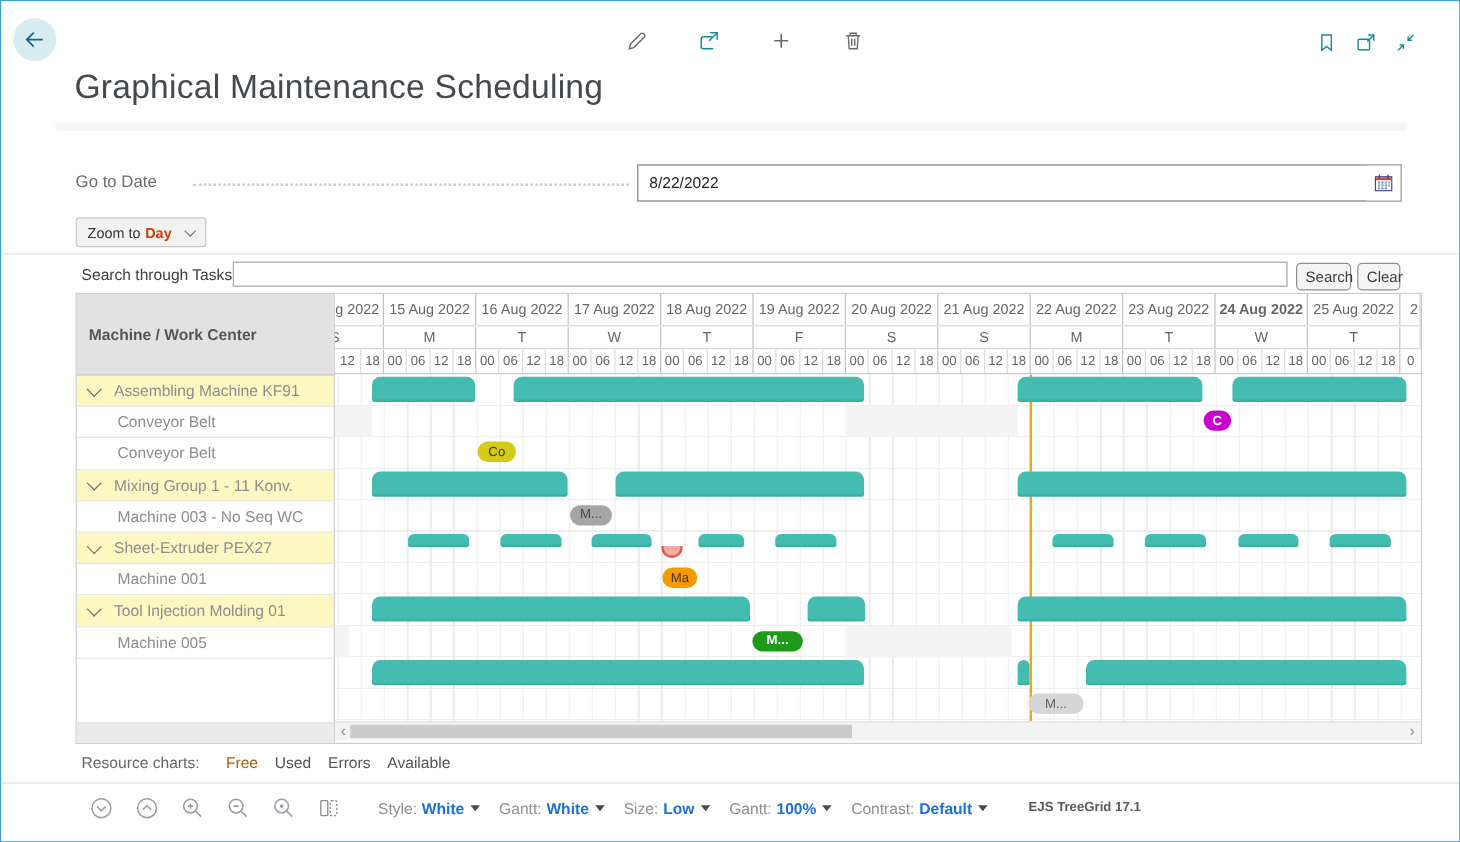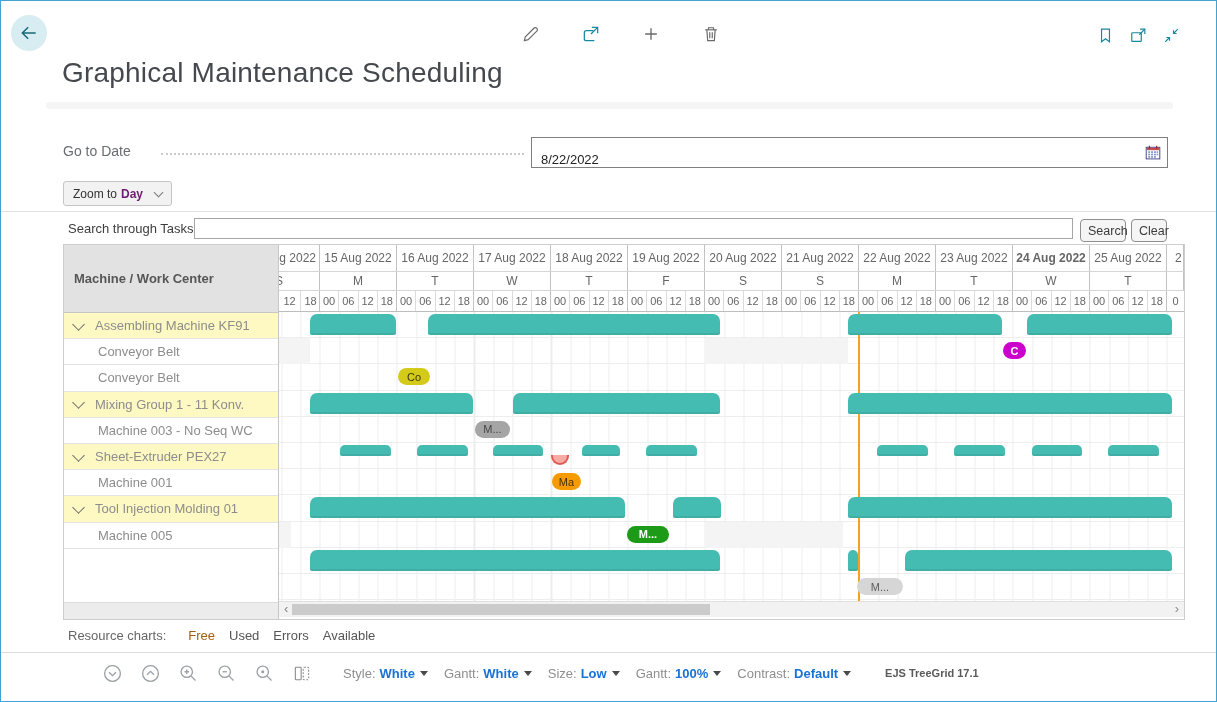--- a/index.html
+++ b/index.html
@@ -9,27 +9,27 @@
   .back-btn{position:absolute;left:10px;top:14px;width:36px;height:36px;border-radius:50%;
             background:#d8edf2;display:flex;align-items:center;justify-content:center;cursor:pointer;}
   .top-icons{position:absolute;display:flex;align-items:center;}
   .ti{width:22px;height:22px;display:flex;align-items:center;justify-content:center;cursor:pointer;}
   .page-title{position:absolute;left:61px;top:56px;font-size:28px;font-weight:300;color:#45494e;letter-spacing:.2px;}
   .gray-strip{position:absolute;left:45px;top:101px;width:1127px;height:7px;background:#f5f5f5;border-radius:3px;}
   
   .lbl-gray{position:absolute;font-size:14px;color:#6a6d70;}
   .leader{position:absolute;left:160px;top:152px;width:363px;border-top:2px dotted #cbcbcb;}
   .date-input{position:absolute;left:530px;top:136px;width:637px;height:31px;border:1px solid #7f7f7f;
-              box-sizing:border-box;background:#fff;display:flex;align-items:flex-end;}
+              box-sizing:border-box;background:#fff;display:flex;align-items:center;}
   .date-input input{flex:1;border:0;outline:none;font-size:13px;color:#222;padding:0 9px;
                     font-family:"Liberation Sans",sans-serif;background:transparent;}
   .cal-btn{width:28px;height:100%;display:flex;align-items:center;justify-content:center;cursor:pointer;background:#fff;border:0;}
   .zoomto{position:absolute;left:62px;top:180px;height:23px;padding:0 9px;background:#f2f2f2;border:1px solid #c6c6c6;
           border-radius:3px;display:flex;align-items:center;font-size:12px;color:#333;cursor:pointer;gap:4px;}
-  .zoomto b{color:#701a75;}
+  .zoomto b{color:#c2410c;}
   .chev{display:inline-block;width:6px;height:6px;border-right:1.5px solid #7a7a7a;border-bottom:1.5px solid #7a7a7a;
         transform:rotate(45deg);margin-left:8px;margin-top:-3px;}
   .divider{position:absolute;left:0;width:100%;border-top:1px solid #e2e2e2;}
   .search-lbl{position:absolute;left:67px;top:220px;font-size:13px;color:#3d3d3d;}
   .search-input{position:absolute;left:193px;top:217px;width:879px;height:21px;border:1px solid #a6a6a6;
                 box-sizing:border-box;font-size:12px;padding:0 5px;outline:none;font-family:"Liberation Sans",sans-serif;}
   .btn{position:absolute;top:218px;height:23px;background:#f5f5f5;border:1px solid #8f8f8f;border-radius:4px;
        font-size:12.5px;color:#3c3c3c;font-family:"Liberation Sans",sans-serif;cursor:pointer;padding:0 7px;}
   
   .grid{position:absolute;left:62px;top:243px;width:1120px;height:374px;border:1px solid #cdcdcd;box-sizing:content-box;background:#fff;}
@@ -71,21 +71,21 @@
   .milestone{position:absolute;width:18px;height:10px;border:2px solid #e05b52;border-top:none;
              border-radius:0 0 10px 10px;background:#f8aaa4;box-sizing:border-box;z-index:3;cursor:pointer;}
   .hscroll{position:relative;height:16px;background:#f2f2f2;border-top:1px solid #e0e0e0;box-sizing:border-box;}
   .hs-thumb{position:absolute;left:13px;top:2px;width:418px;height:11px;background:#cbcbcb;cursor:grab;}
   .hs-arrow{position:absolute;top:0;font-size:13px;color:#8a8a8a;line-height:14px;cursor:pointer;}
   
   .res-row{position:absolute;left:67px;top:627px;display:flex;align-items:center;font-size:13px;color:#666;}
   .res-links{display:flex;margin-left:22px;gap:14px;}
   .res-link{color:#555;cursor:pointer;}
   .res-link.active{color:#a16207;}
-  .footer{position:absolute;left:0;top:656px;width:100%;height:32px;display:flex;align-items:center;padding-left:100px;
+  .footer{position:absolute;left:0;top:656px;width:100%;height:32px;display:flex;align-items:center;padding-left:72px;
           box-sizing:border-box;gap:16px;}
   .fbtn{width:22px;height:22px;display:flex;align-items:center;justify-content:center;cursor:pointer;flex:none;}
   .fctls{display:flex;align-items:center;gap:16px;margin-left:14px;}
   .fctl{display:flex;align-items:center;font-size:13px;cursor:pointer;}
   .fctl .cl{color:#8e8e8e;margin-right:4px;}
   .fctl .cv{color:#1972d5;font-weight:bold;}
   .caret{width:0;height:0;border-left:4px solid transparent;border-right:4px solid transparent;
          border-top:5px solid #4a4a4a;display:inline-block;margin-left:5px;}
   .brand{font-size:11px;font-weight:bold;color:#5a5a5a;margin-left:18px;}
 </style>

